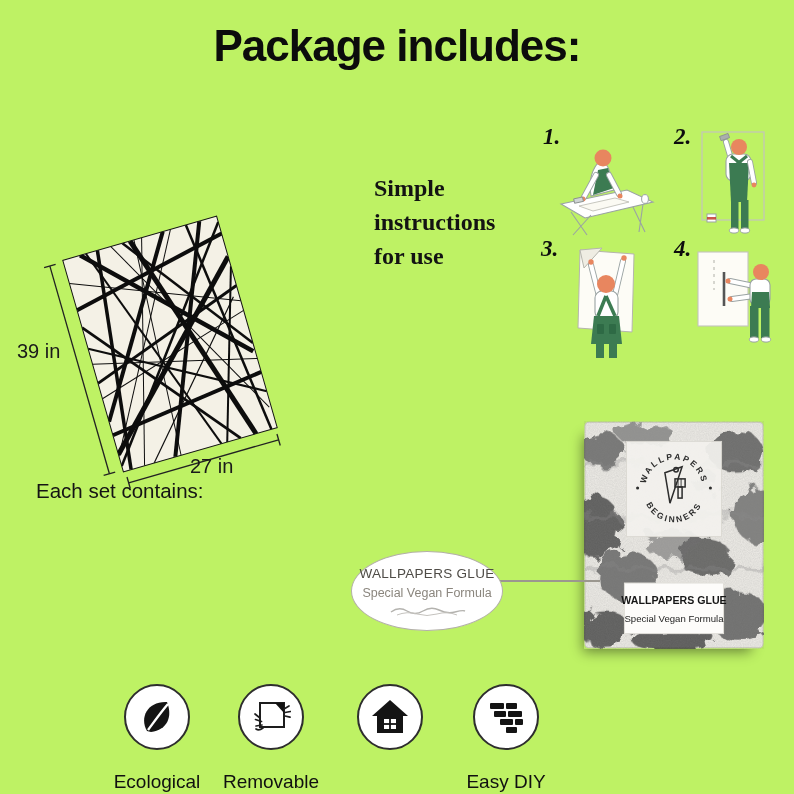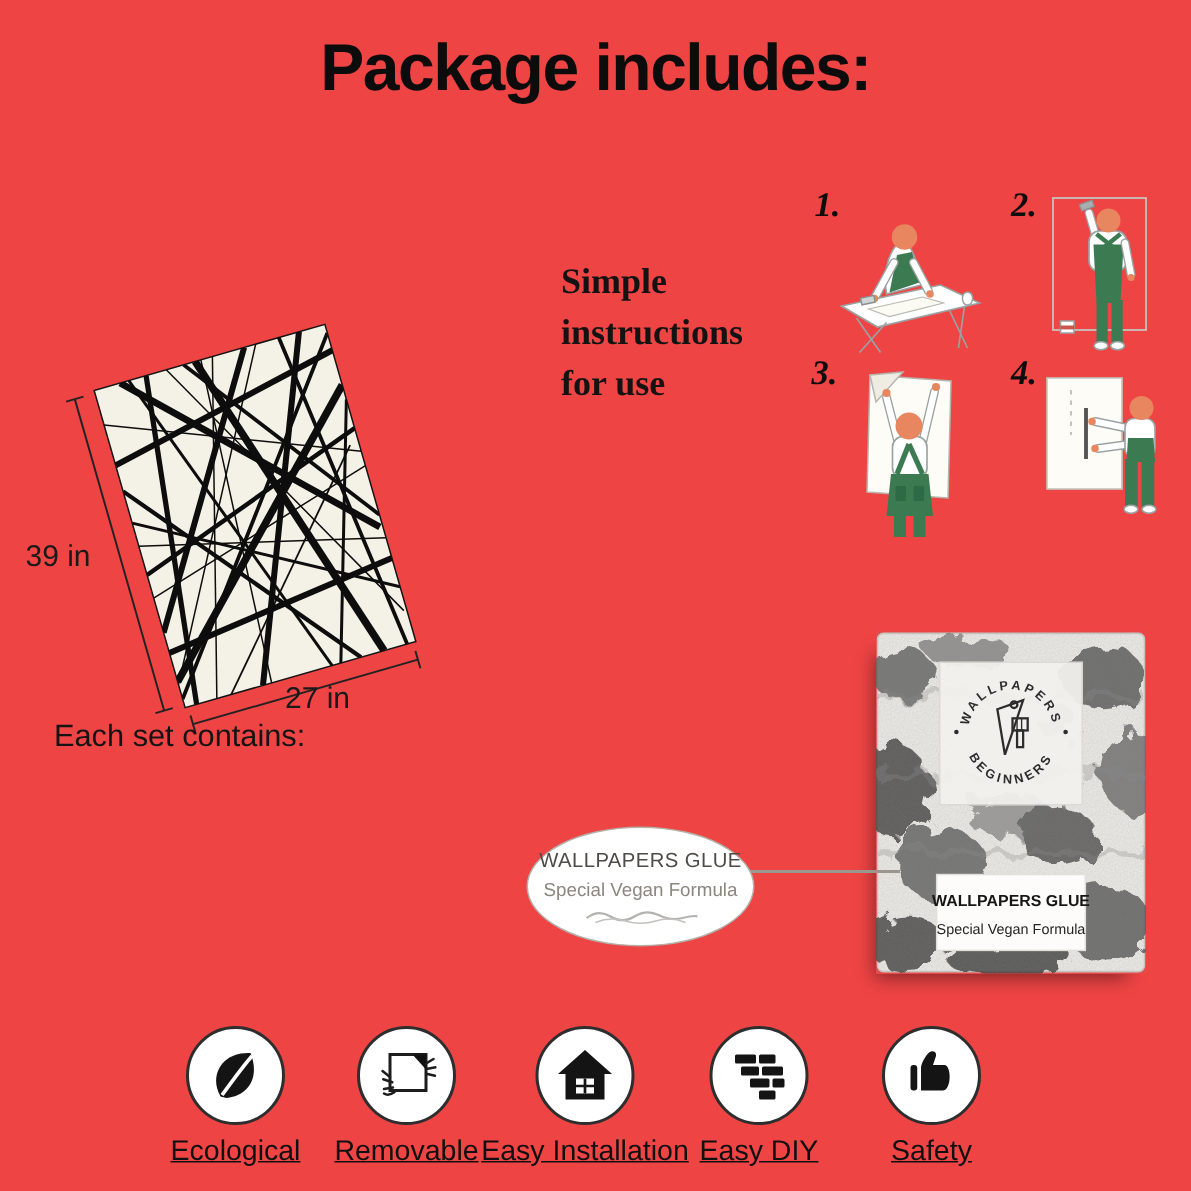--- a/index.html
+++ b/index.html
@@ -1,16 +1,16 @@
 <!DOCTYPE html>
 <html><head>
 <meta charset="utf-8">
 <style>
   html,body{margin:0;padding:0;background:#ffffff;}
-  #canvas{position:relative;width:794px;height:794px;background:#ef4444;overflow:hidden;
+  #canvas{position:relative;width:794px;height:794px;background:#bef264;overflow:hidden;
           font-family:"Liberation Sans",sans-serif;color:#111;}
   .abs{position:absolute;}
   .title{position:absolute;top:22px;left:0;width:100%;text-align:center;
          font:800 44px/1.1 "Liberation Sans",sans-serif;letter-spacing:-1px;color:#0c0c0c;}
   .dim-label{position:absolute;font:400 20px "Liberation Sans",sans-serif;color:#1a1a1a;}
   .details{position:absolute;left:36px;top:477px;font:400 20.5px/1.33 "Liberation Sans",sans-serif;color:#141414;text-align:center;}
   .serif-block{position:absolute;font:700 24px/1.42 "Liberation Serif",serif;color:#131313;}
   #glue-text{font:700 22px/1.32 "Liberation Serif",serif;}
   .step{position:absolute;}
   .stepnum{position:absolute;font:italic 700 23px "Liberation Serif",serif;color:#0d0d0d;}
@@ -18,21 +18,21 @@
   #callout{position:absolute;left:351px;top:551px;width:152px;height:80px;box-sizing:border-box;
            border:1px solid #b3b0a8;border-radius:50%;background:#fff;z-index:3;text-align:center;padding-top:14px;}
   .co1{font:400 13.5px "Liberation Sans",sans-serif;color:#4f4c47;letter-spacing:.3px;}
   .co2{margin-top:5px;font:400 12.5px "Liberation Sans",sans-serif;color:#8b867e;}
   #connector{position:absolute;left:470px;top:580px;width:130px;height:1.5px;background:#9b978f;z-index:2;}
   #package{position:absolute;left:584px;top:421px;width:180px;height:228px;z-index:1;
            box-shadow:-7px 9px 12px -6px rgba(0,0,0,.45);}
   .feature{position:absolute;top:684px;width:170px;text-align:center;}
   .fcircle{width:62px;height:62px;border:2px solid #2e2e2e;border-radius:50%;margin:0 auto;
            display:flex;align-items:center;justify-content:center;background:#fff;}
-  .flabel{margin-top:7px;font:400 19px "Liberation Sans",sans-serif;color:#101010;text-decoration:underline;}
+  .flabel{margin-top:21px;font:400 19px "Liberation Sans",sans-serif;color:#101010;}
   .armO{stroke:#9aa3a3;stroke-width:6;fill:none;stroke-linecap:round;}
   .armI{stroke:#ffffff;stroke-width:4.2;fill:none;stroke-linecap:round;}
   .thin{stroke:#9aa3a3;stroke-width:1.1;fill:none;}
 </style>
 </head>
 <body>
 
 <div id="canvas">
 
   <div class="title">Package includes:</div>
@@ -75,21 +75,21 @@
       <g stroke="#222" stroke-width="1.3">
         <line x1="-94" y1="-108" x2="-94" y2="108"></line>
         <line x1="-100" y1="-108" x2="-88" y2="-108"></line>
         <line x1="-100" y1="108" x2="-88" y2="108"></line>
         <line x1="-78" y1="122" x2="78" y2="122"></line>
         <line x1="-78" y1="116" x2="-78" y2="128"></line>
         <line x1="78" y1="116" x2="78" y2="128"></line>
       </g>
     </g>
   </svg>
-  <span class="dim-label" style="left:17px;top:360px;">39 in</span>
+  <span class="dim-label" style="left:17px;top:340px;">39 in</span>
   <span class="dim-label" style="left:190px;top:455px;">27 in</span>
 
   <div class="details">
     <div>Each set contains:</div>
   </div>
 
   <div class="serif-block" style="left:374px;top:171px;">
     <div>Simple</div>
     <div>instructions</div>
     <div>for use</div>
@@ -282,43 +282,33 @@
   <div class="feature" style="left:305px;">
     <div class="fcircle">
       <svg width="40" height="40" viewBox="0 0 40 40">
         <polygon points="20,3 38,19 2,19" fill="#141414"></polygon>
         <rect x="7" y="19" width="26" height="17" fill="#141414"></rect>
         <rect x="14" y="22" width="12" height="10" fill="#fff"></rect>
         <line x1="20" y1="22" x2="20" y2="32" stroke="#141414" stroke-width="1.8"></line>
         <line x1="14" y1="27" x2="26" y2="27" stroke="#141414" stroke-width="1.8"></line>
       </svg>
     </div>
-    <div class="flabel">Easy Installation</div>
   </div>
 
   <div class="feature" style="left:421px;">
     <div class="fcircle">
       <svg width="40" height="40" viewBox="0 0 40 40">
         <g fill="#141414">
           <rect x="4" y="6" width="14" height="6" rx="1"></rect>
           <rect x="20" y="6" width="11" height="6" rx="1"></rect>
           <rect x="8" y="14" width="12" height="6" rx="1"></rect>
           <rect x="22" y="14" width="14" height="6" rx="1"></rect>
           <rect x="14" y="22" width="13" height="6" rx="1"></rect>
           <rect x="29" y="22" width="8" height="6" rx="1"></rect>
           <rect x="20" y="30" width="11" height="6" rx="1"></rect>
         </g>
       </svg>
     </div>
     <div class="flabel">Easy DIY</div>
   </div>
 
-  <div class="feature" style="left:536px;">
-    <div class="fcircle">
-      <svg width="40" height="40" viewBox="0 0 40 40">
-        <rect x="6" y="13" width="4.5" height="17" rx="2" fill="#141414"></rect>
-        <path d="M13 30 L13 15 C13 12 16 7 18 5 C21 2.5 24.5 4.5 22.5 8.5 L21 13 L28.5 13 C33.5 13 33.5 30 27.5 30 Z" fill="#141414"></path>
-      </svg>
-    </div>
-    <div class="flabel">Safety</div>
-  </div>
 
 </div>
 
 </body></html>

